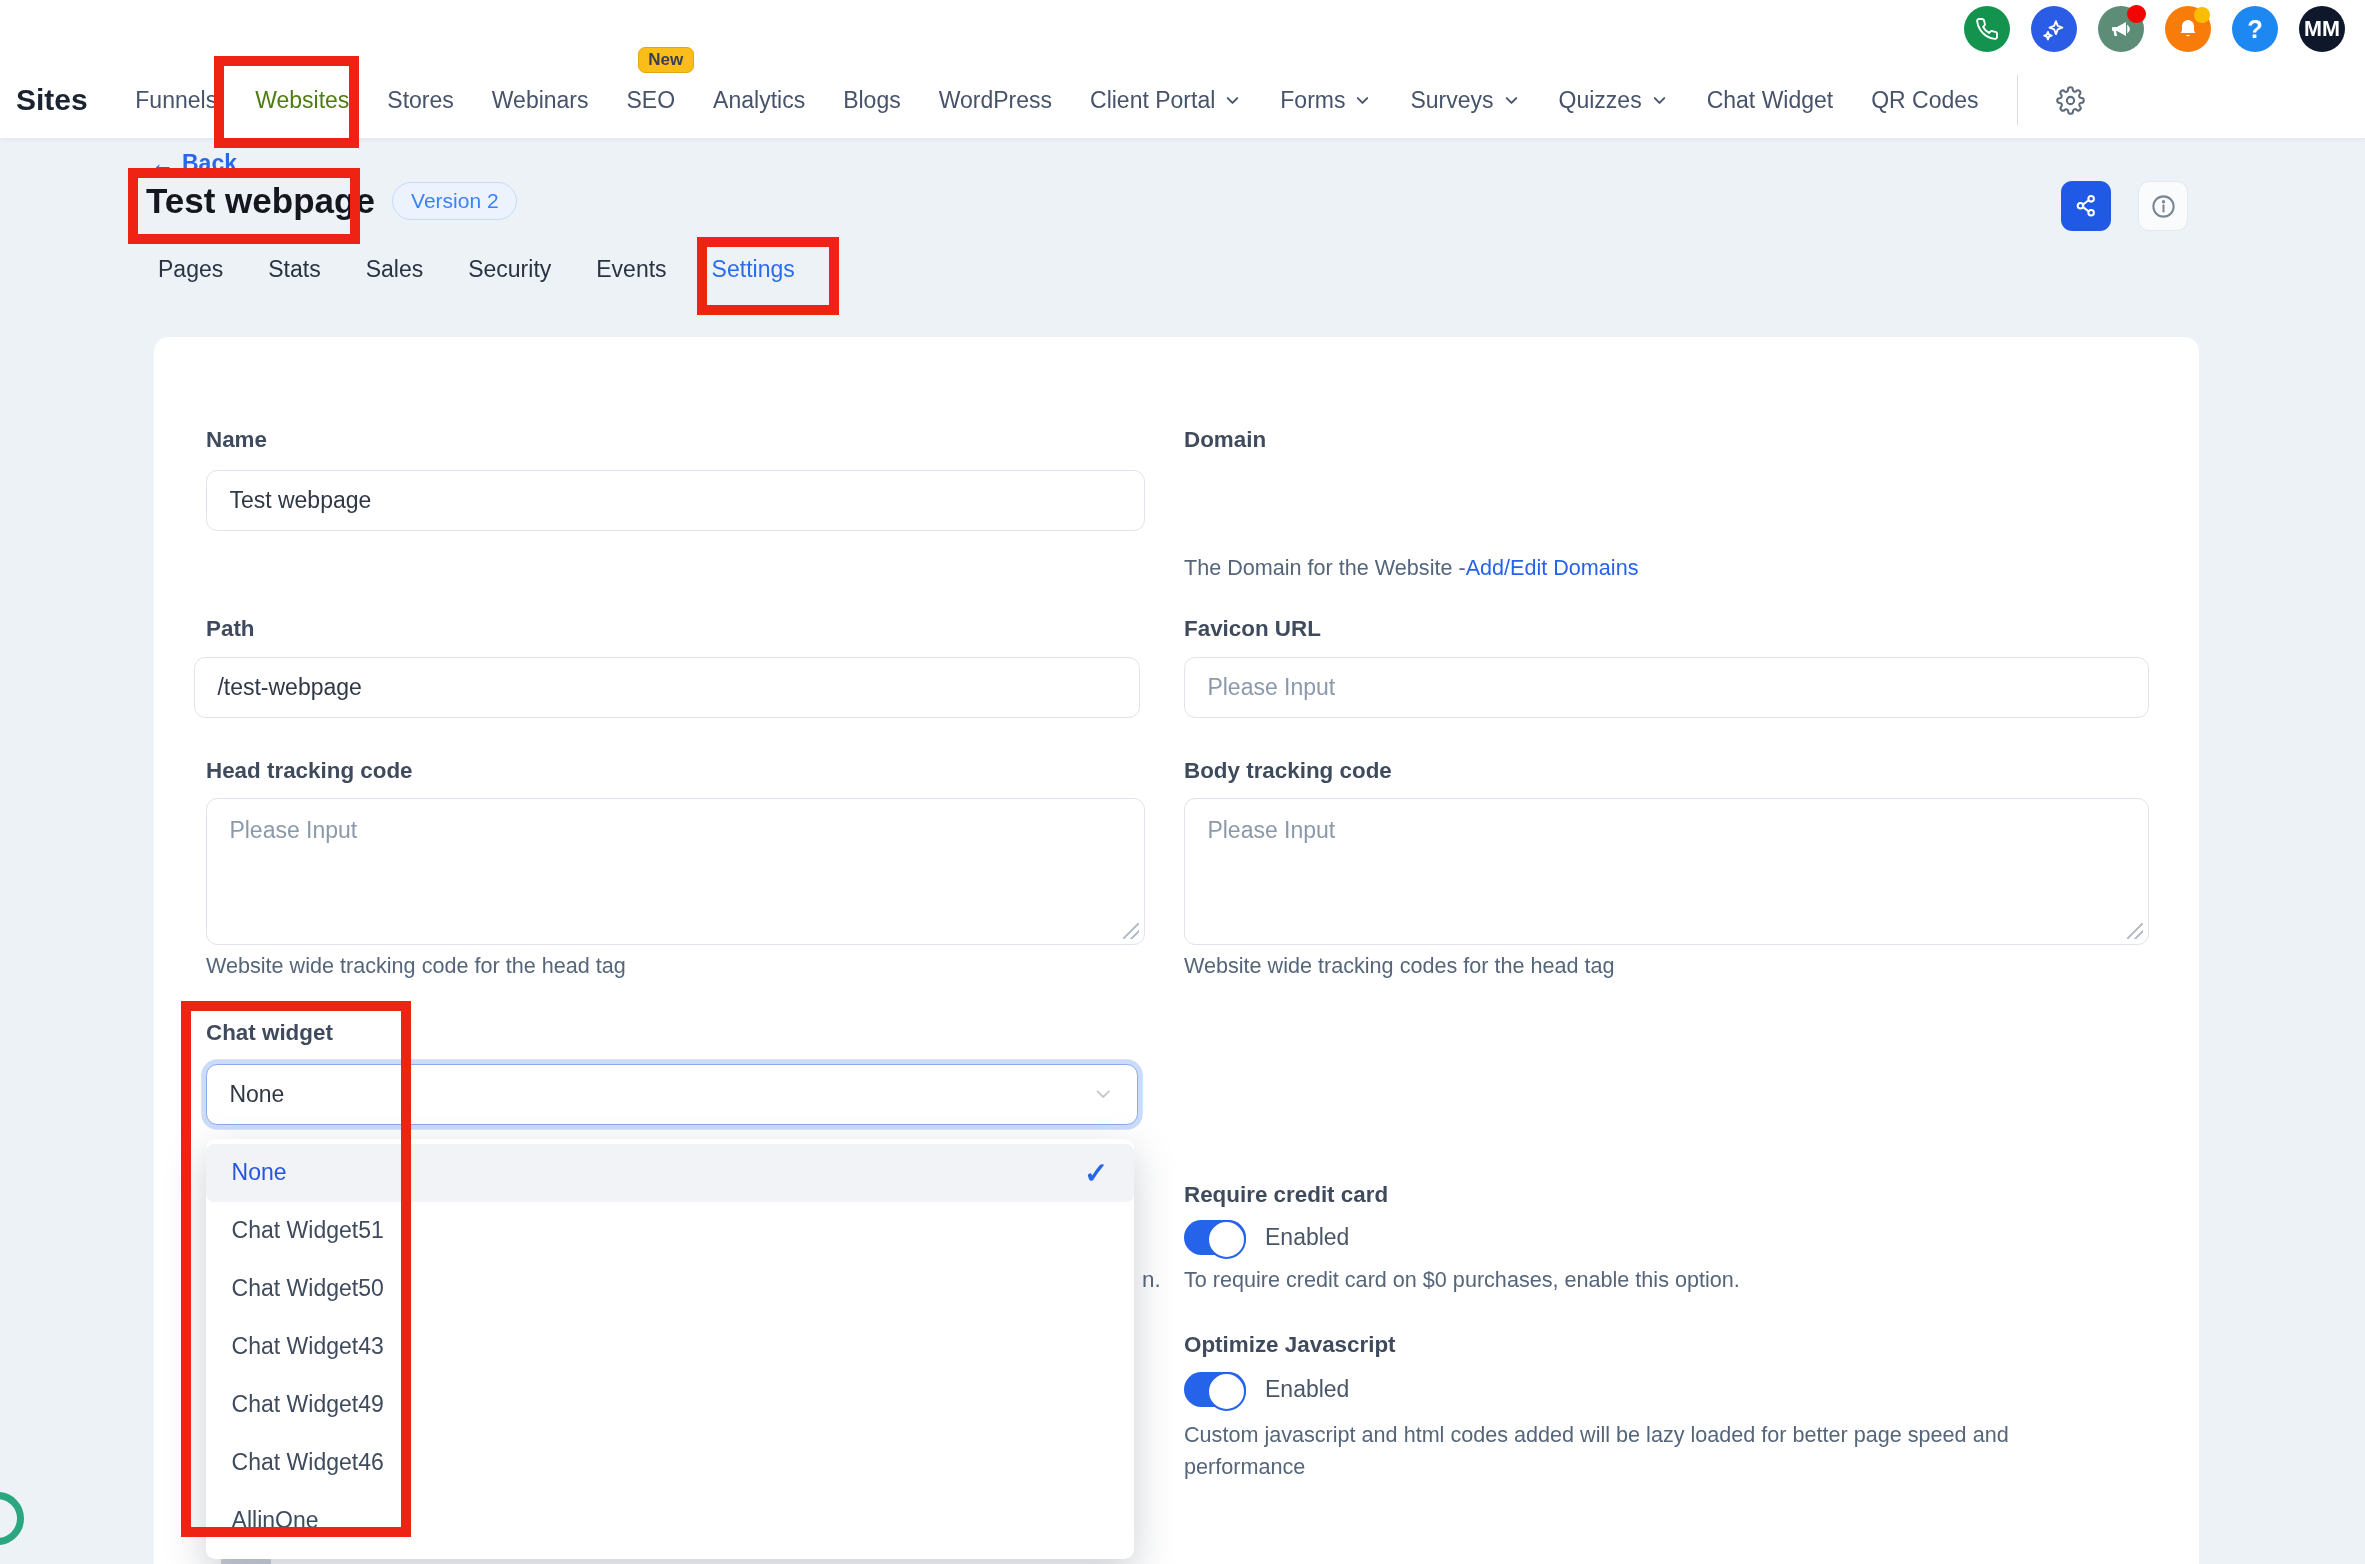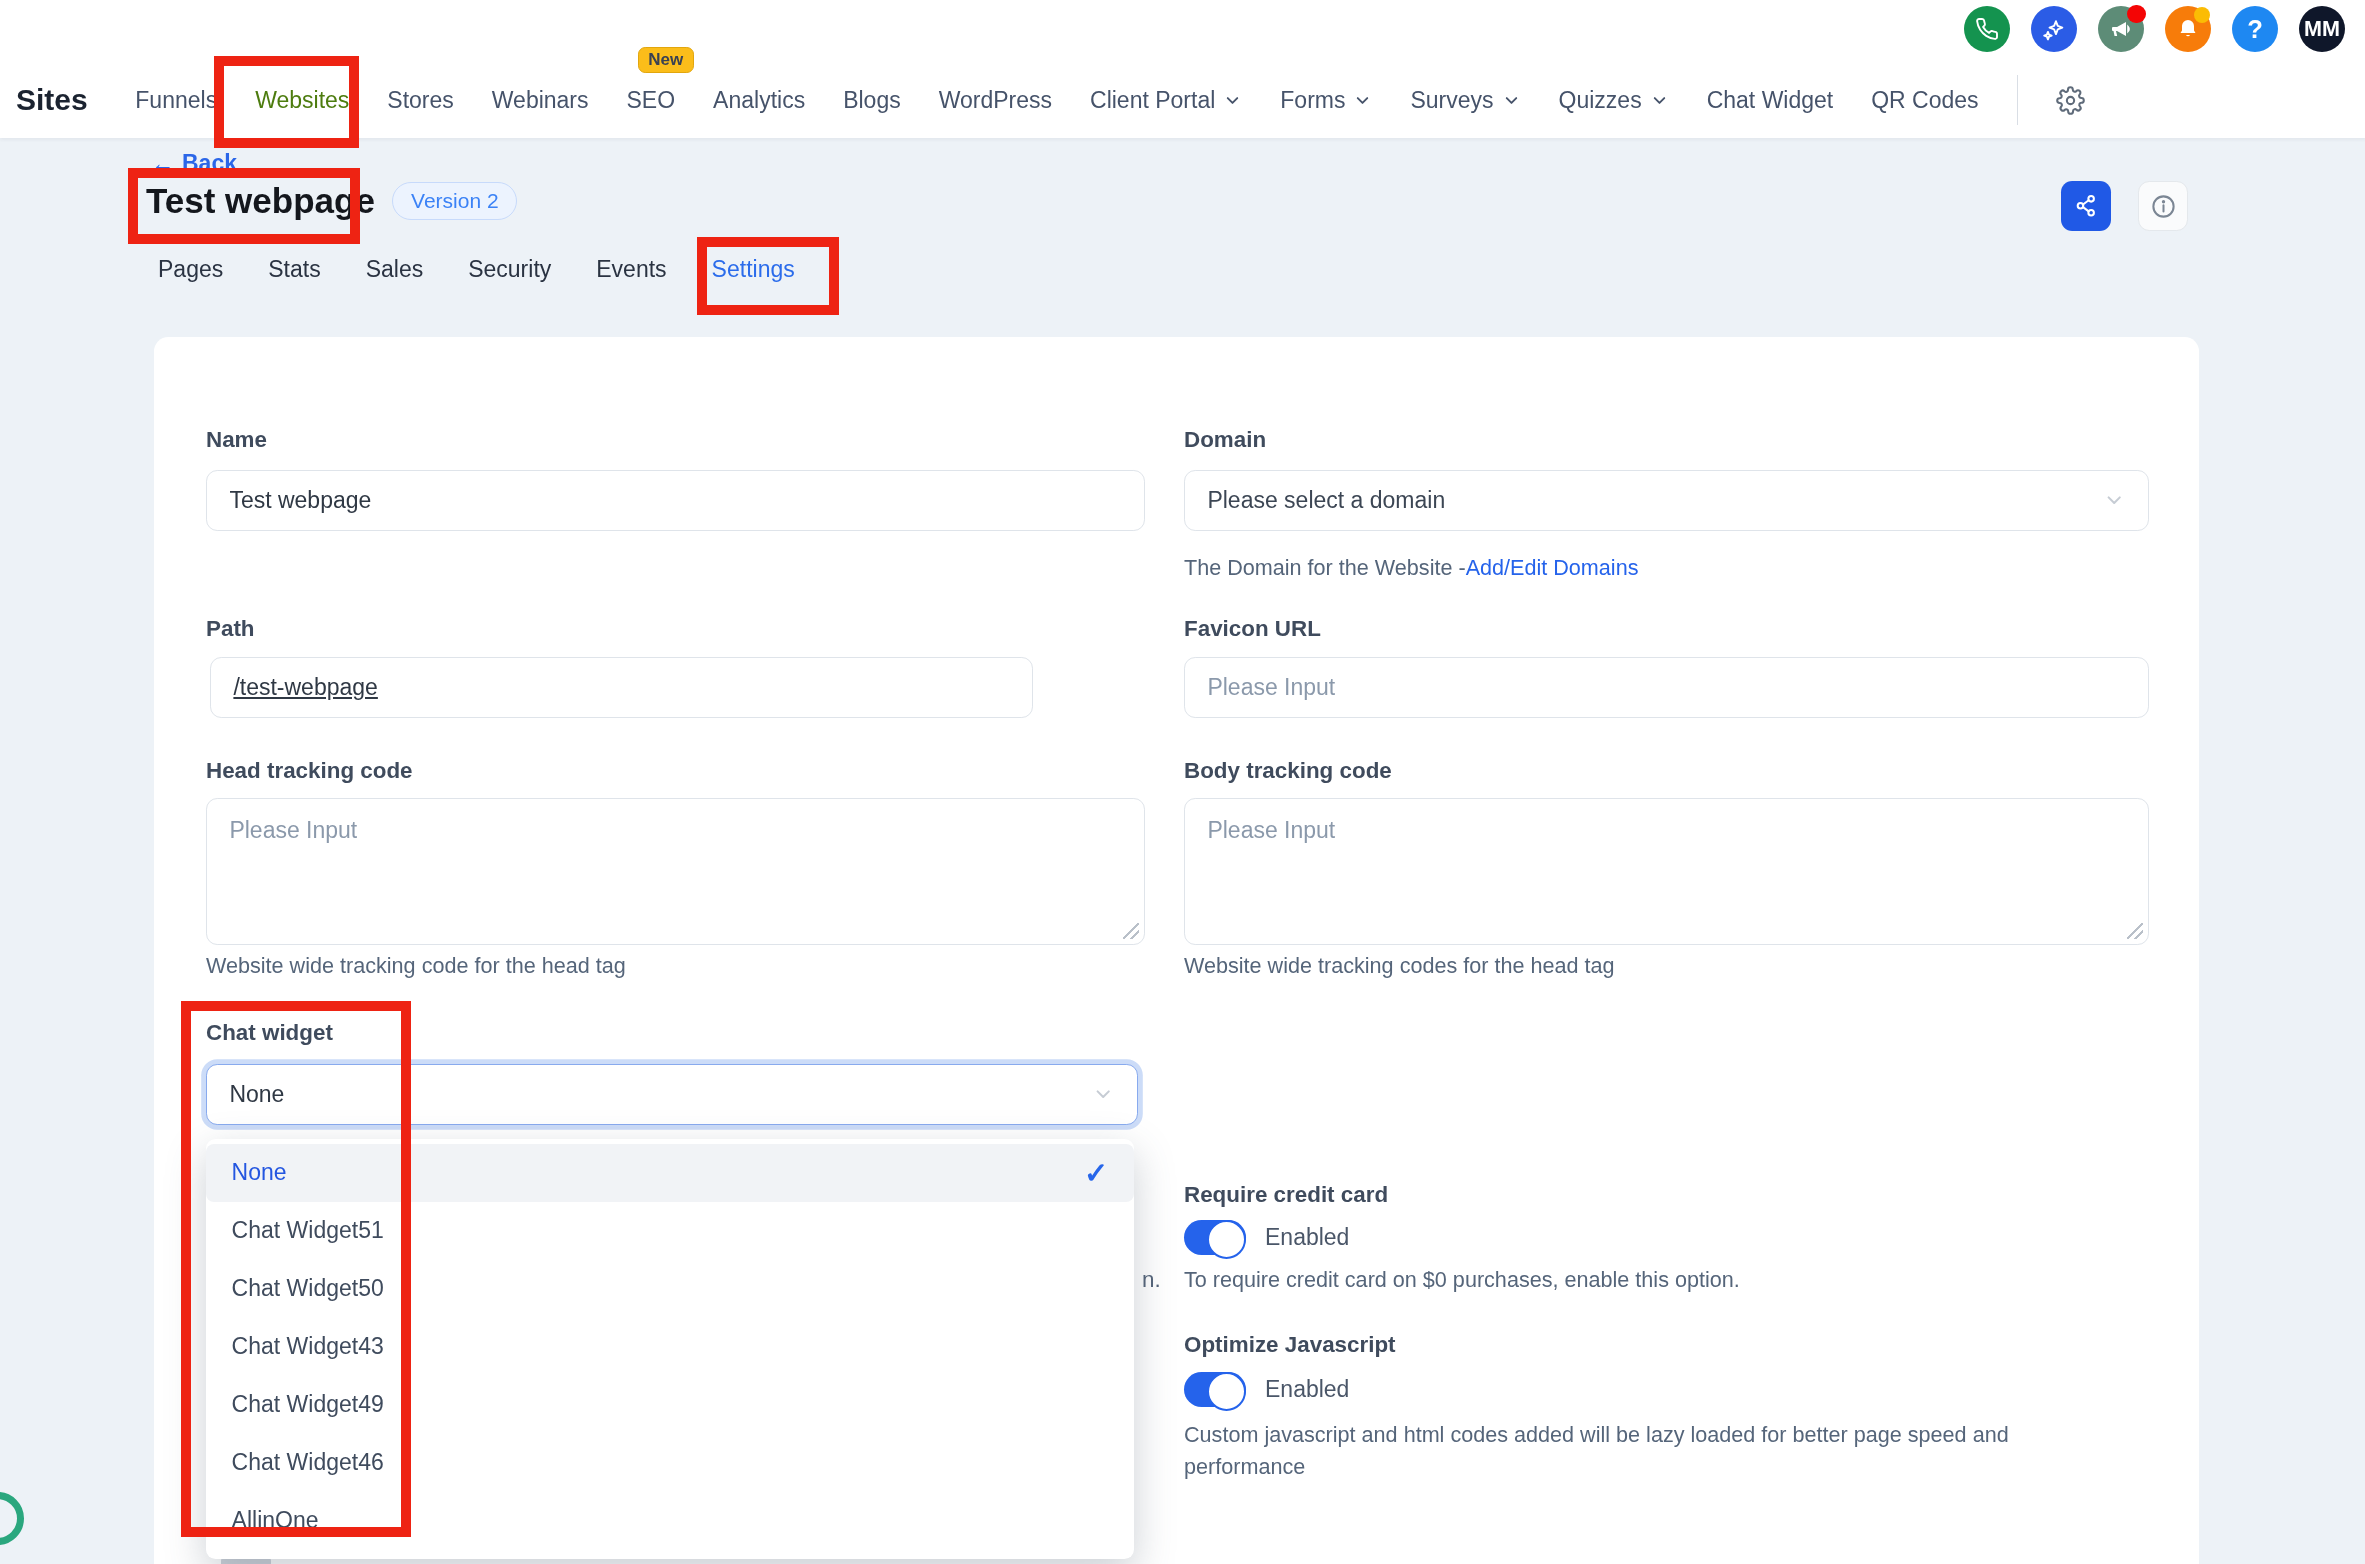--- a/index.html
+++ b/index.html
@@ -234,34 +234,26 @@
       </span>
     </div>
   </div>
 
   <div class="panel"></div>
 
   <div class="f-label" style="left:206px; top:427px;">Name</div>
   <input class="input" style="left: 206px; top: 470px; width: 939px;" value="Test webpage">
 
   <div class="f-label" style="left:1184px; top:427px;">Domain</div>
-  <div class="sel" style="left:1184px; top:470px; width:965px;">
-    <span>Please select a domain</span>
-    <span class="chev">
-        <svg width="22.4" height="22.4" viewBox="0 0 24 24" fill="none" stroke="#c6ccd4" stroke-width="2.2" stroke-linecap="round" stroke-linejoin="round">
-          <polyline points="6 9 12 15 18 9"></polyline>
-        </svg>
-      </span>
-  </div>
   <div class="helper" style="left:1184px; top:555px;">
     <span>The Domain for the Website -</span><a href="#">Add/Edit Domains</a>
   </div>
 
   <div class="f-label" style="left:206px; top:616px;">Path</div>
-  <input class="input" style="left: 210px; top: 657px; width: 823px; text-decoration: underline;" value="/test-webpage">
+  <input class="input" style="left: 194px; top: 657px; width: 946px;" value="/test-webpage">
 
   <div class="f-label" style="left:1184px; top:616px;">Favicon URL</div>
   <input class="input" style="left: 1184px; top: 657px; width: 965px;" placeholder="Please Input">
 
   <div class="f-label" style="left:206px; top:758px;">Head tracking code</div>
   <textarea class="ta" style="left: 206px; top: 798px; width: 939px; height: 147px;" placeholder="Please Input"></textarea>
   <div class="resize-grip" style="left:1123px; top:923px;"></div>
   <div class="helper" style="left:206px; top:953px;">Website wide tracking code for the head tag</div>
 
   <div class="f-label" style="left:1184px; top:758px;">Body tracking code</div>

